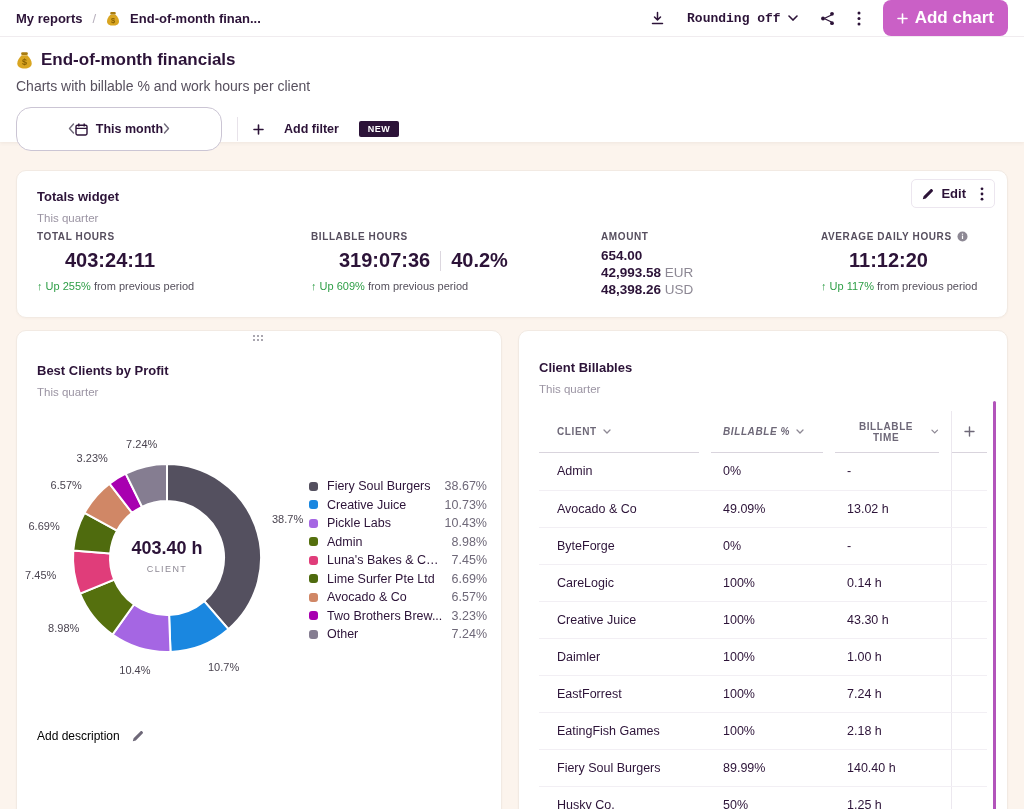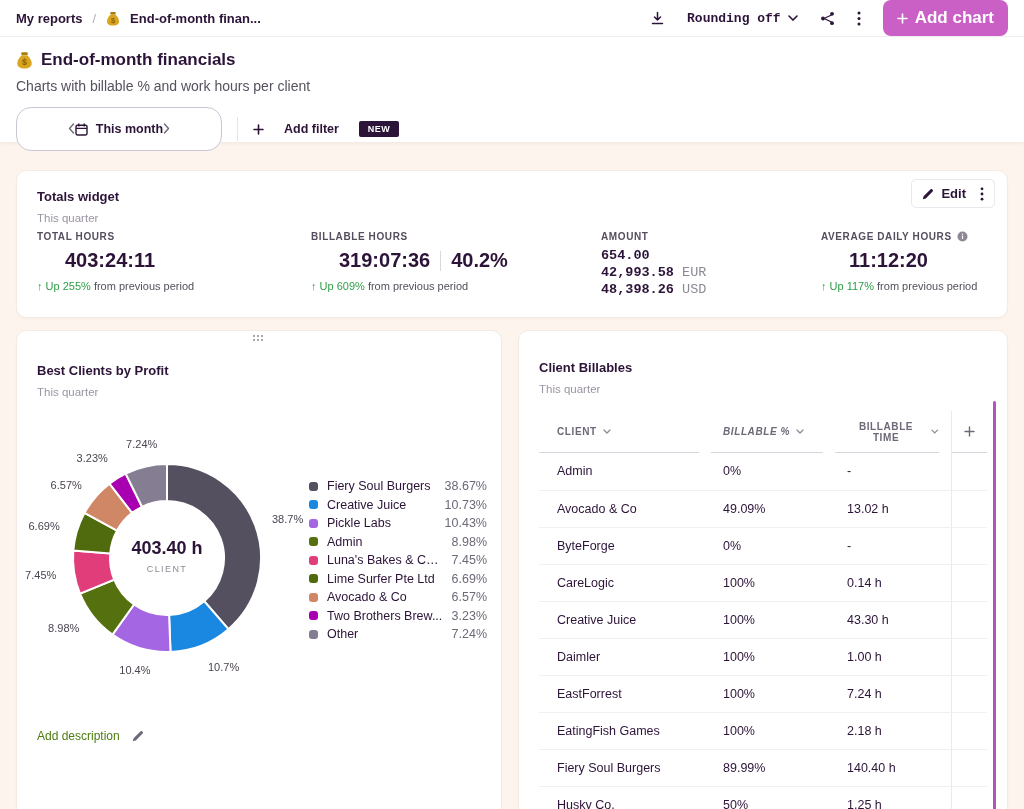--- a/index.html
+++ b/index.html
@@ -51,21 +51,21 @@
   .edit-btn { display:flex; align-items:center; gap:7px; font-size:13px; font-weight:bold;
               background:none; border:none; color:#2c1338; font-family:inherit; cursor:pointer; }
   .stats { position:absolute; left:20px; right:20px; top:60px; display:grid;
            grid-template-columns:274px 290px 220px 1fr; }
   .stat-label { font-size:10px; font-weight:bold; letter-spacing:.6px; color:#564e5e;
                 display:flex; align-items:center; gap:5px; }
   .stat-value { margin-top:7px; font-size:20px; font-weight:bold; display:flex; align-items:center;margin-left:28px; }
   .val-div { width:1px; height:20px; background:#dcd7df; margin:0 10px; }
   .stat-delta { margin-top:8px; font-size:11px; color:#55505c; }
   .delta-up { color:#2d9e46; }
-  .amount-line { font-size:13.5px; font-weight:bold; line-height:17px;font-family:Liberation Mono, monospace; }
+  .amount-line { font-size:13.5px; font-weight:bold; line-height:17px; }
   .amount-line .cur { color:#8d8894; font-weight:normal; }
   .amount-block { margin-top:5px; }
 
   
   .widgets { margin-top:12px; display:flex; gap:16px; align-items:flex-start; }
   .donut-card { width:486px; height:520px; position:relative; padding:20px; }
   .table-card { width:490px; height:520px; position:relative; padding:20px; }
   .drag-handle { position:absolute; top:4px; left:50%; transform:translateX(-50%);
                  display:grid; grid-template-columns:repeat(3,4px); grid-auto-rows:4px; cursor:grab; }
   .drag-handle i { width:2px; height:2px; border-radius:50%; background:#8d8894; }
@@ -73,21 +73,21 @@
   .donut-svg { position:absolute; left:4px; top:102px; }
   .slice-label { font-size:11px; fill:#4a4450; }
   .donut-center-value { font-size:18px; font-weight:bold; fill:#2c1338; text-anchor:middle; }
   .donut-center-label { font-size:9px; letter-spacing:1.4px; fill:#8d8894; text-anchor:middle; }
   .legend { position:absolute; left:292px; top:146px; right:14px; }
   .legend-row { display:flex; align-items:center; gap:9px; height:18.5px; cursor:pointer; }
   .legend-dot { width:9px; height:9px; border-radius:3px; flex:none; }
   .legend-name { font-size:12.5px; white-space:nowrap; overflow:hidden; text-overflow:ellipsis; }
   .legend-val { margin-left:auto; font-size:12.5px; color:#6e6878; }
   .add-desc { position:absolute; left:20px; top:398px; display:flex; align-items:center; gap:12px;
-              font-size:12px; color:#4d7c0f; cursor:pointer; }
+              font-size:12px; color:#000000; cursor:pointer; }
 
   
   table { border-collapse:collapse; width:448px; margin-top:16px; table-layout:fixed; }
   th.c1 { width:172px; } th.c2 { width:124px;font-style:italic; } th.c3 { width:116px; } th.c4 { width:36px; }
   thead th { padding:0; height:42px; vertical-align:middle; font-weight:bold; }
   .th-in { display:flex; align-items:center; gap:6px; height:42px; margin-right:12px;
            border-bottom:1px solid #d9d4dd; font-size:10px; letter-spacing:.6px;
            color:#6e6878; cursor:pointer; }
   th.c1 .th-in { padding-left:18px; }
   th.c2 .th-in, th.c3 .th-in { padding-left:12px; }

